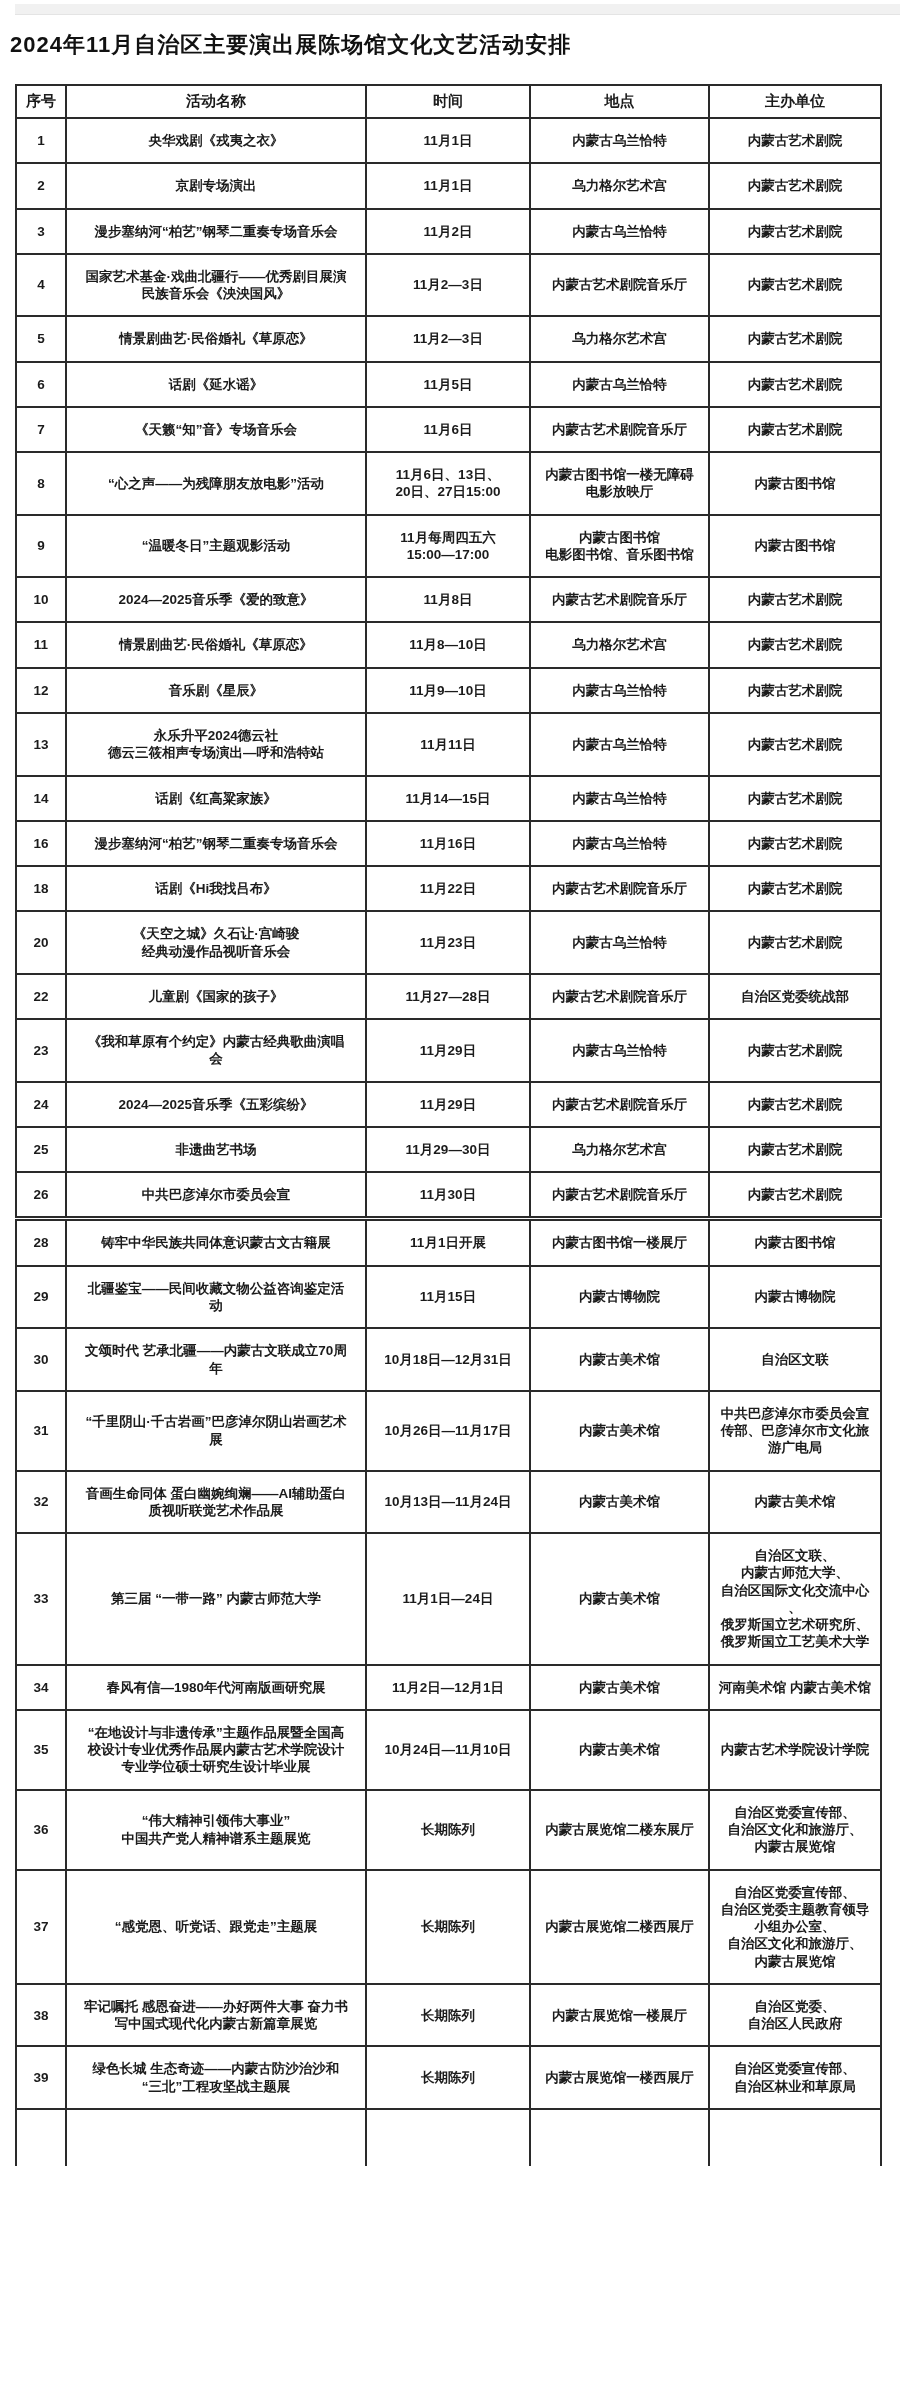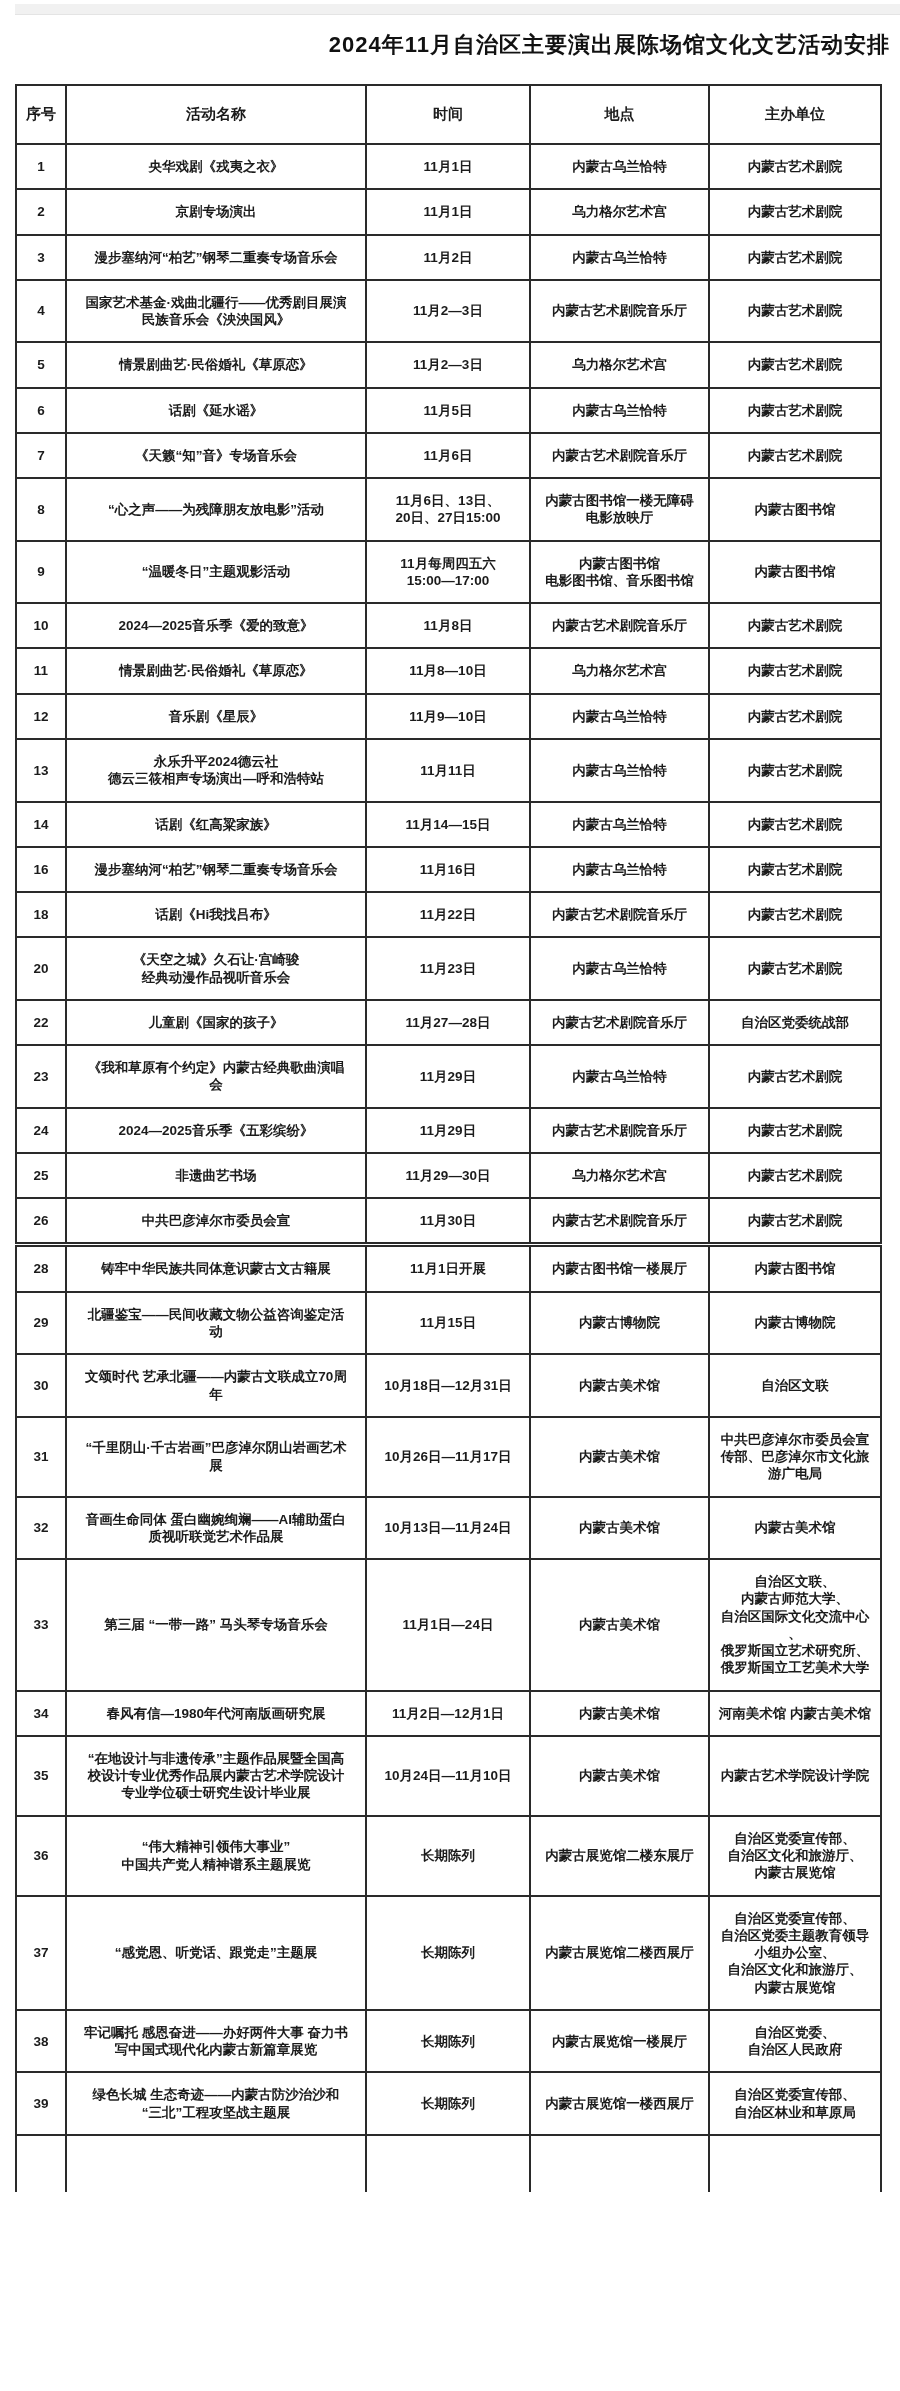--- a/index.html
+++ b/index.html
@@ -14,21 +14,21 @@
   .top-strip {
     position: absolute;
     top: 4px; left: 15px; right: 0;
     height: 10px;
     background: #f1f1f1;
     border-bottom: 1px solid #e4e4e4;
   }
   .title {
     margin: 0;
     padding: 30px 10px 24px 10px;
-    text-align: right;
+    text-align: left;
     font-size: 22px;
     font-weight: 700;
     color: #111111;
     letter-spacing: 1px;
   }
   table.events {
     table-layout: fixed;
     border-collapse: collapse;
     margin-left: 15px;
     width: 865px;
@@ -40,21 +40,21 @@
     border: 2px solid #2a2a2a;
     text-align: center;
     vertical-align: middle;
     color: #1b1b1b;
     font-weight: 700;
     white-space: pre-line;
     overflow: hidden;
   }
   table.events th {
     font-size: 15px;
-    padding: 19px 4px;
+    padding: 6px 4px;
     background: #ffffff;
   }
   table.events td {
     font-size: 13.5px;
     line-height: 1.28;
     padding: 13px 5px;
   }
   tr.section-start td { border-top: 5px double #2a2a2a; }
   tr.partial-row td { border-bottom: none; height: 30px; }
 </style>
@@ -281,21 +281,21 @@
         <tr>
           <td>32</td>
           <td>音画生命同体 蛋白幽婉绚斓——AI辅助蛋白
 质视听联觉艺术作品展</td>
           <td>10月13日—11月24日</td>
           <td>内蒙古美术馆</td>
           <td>内蒙古美术馆</td>
         </tr>
         <tr>
           <td>33</td>
-          <td>第三届 “一带一路” 马头琴专场音乐会</td>
+          <td>第三届 “一带一路” 内蒙古师范大学</td>
           <td>11月1日—24日</td>
           <td>内蒙古美术馆</td>
           <td>自治区文联、
 内蒙古师范大学、
 自治区国际文化交流中心
 、
 俄罗斯国立艺术研究所、
 俄罗斯国立工艺美术大学</td>
         </tr>
         <tr>

